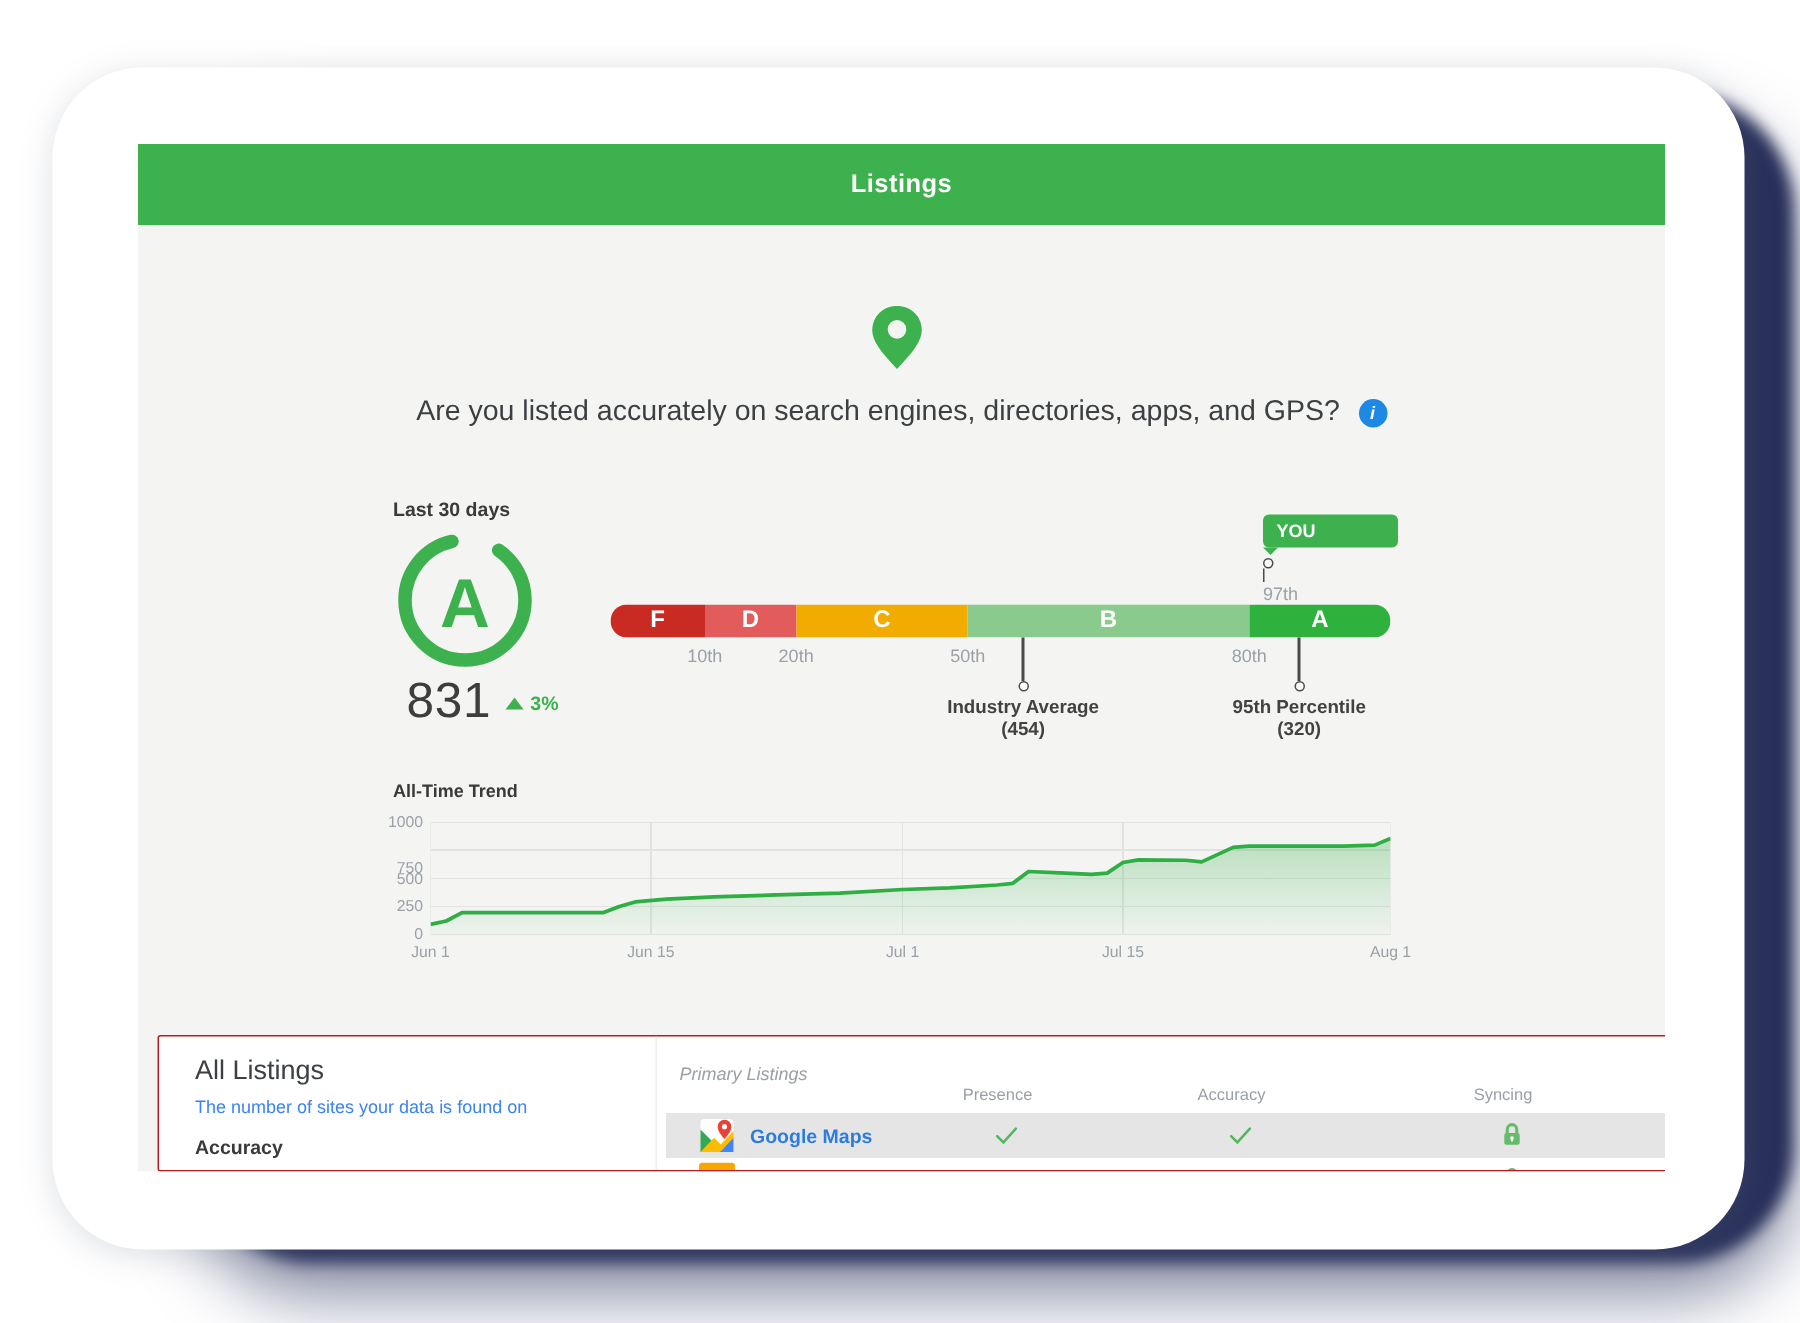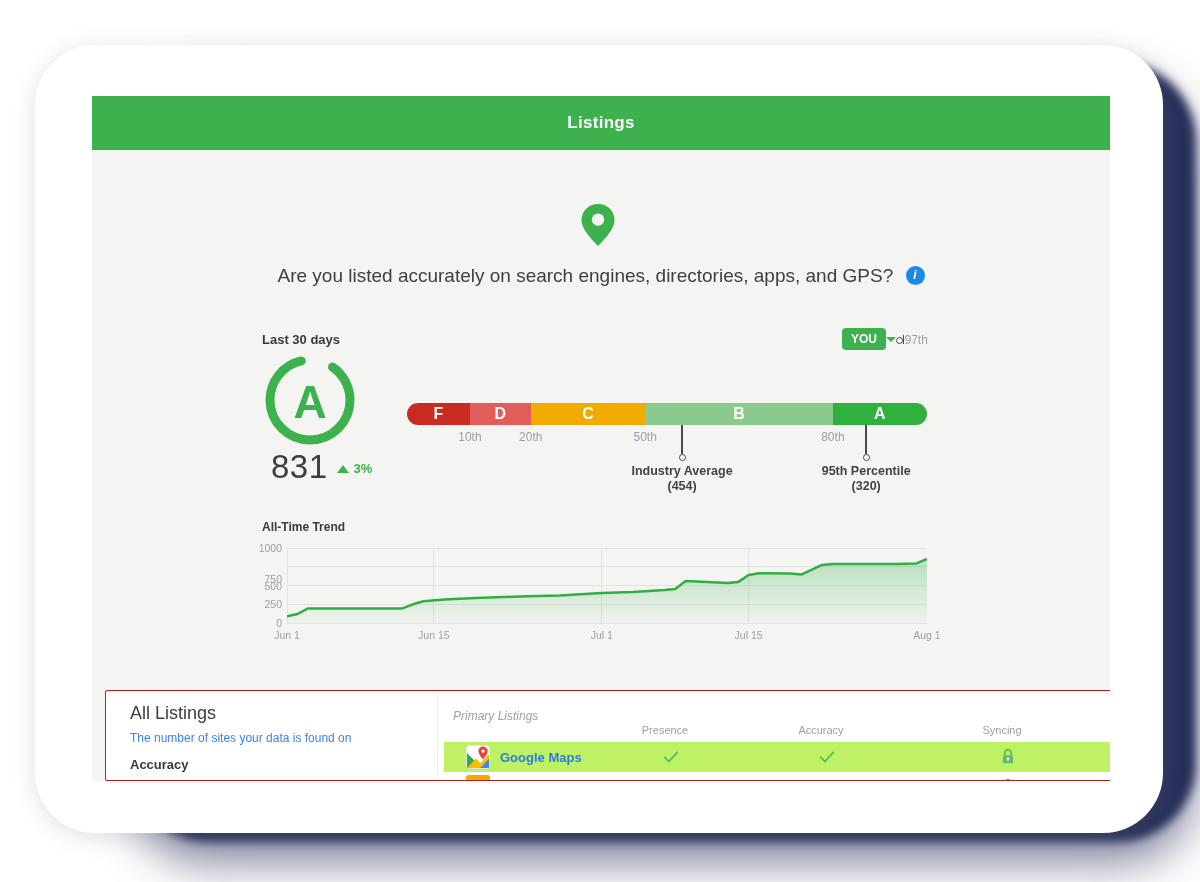--- a/index.html
+++ b/index.html
@@ -52,22 +52,22 @@
                color:#fff; font-size:16px; font-weight:bold; }
   .bar-tick { position:absolute; top:334px; transform:translateX(-50%); font-size:12px; color:#9aa0a6; }
 
   .marker { position:absolute; top:329px; width:150px; transform:translateX(-50%);
             display:flex; flex-direction:column; align-items:center;text-align:center; }
   .marker-line { width:1.5px; height:29px; background:#4a4a4a; }
   .marker-dot { width:7px; height:7px; border:1.5px solid #4a4a4a; border-radius:50%; background:#fdfdfd; }
   .marker-label, .marker-value { font-size:12.5px; font-weight:bold; color:#424242; margin-top:2px; line-height:13px; }
   .marker-label { margin-top:4px; }
 
-  .you-marker { position:absolute; top:232px; width:90px; transform:translateX(-50%);
-                display:flex; align-items:center; }
+  .you-marker { position:absolute; top:247px; width:90px; transform:translateX(-50%);
+                display:flex; flex-direction:column; }
   .you-badge { background:#3cb14d; color:#fff; font-size:12px; font-weight:bold;
                padding:4px 9px; border-radius:4px; }
   .you-caret { width:0; height:0; border-left:5px solid transparent; border-right:5px solid transparent;
                border-top:5px solid #3cb14d; }
   .you-dot { width:7px; height:7px; border:1.5px solid #4a4a4a; border-radius:50%; background:#fdfdfd; margin-top:2px; }
   .you-stem { width:1.5px; height:9px; background:#4a4a4a; }
   .you-pct { font-size:12px; color:#9aa0a6; margin-top:1px; }
 
   
   .trend-title { position:absolute; left:170px; top:424px; font-size:12px; font-weight:bold; color:#3a3a3a; }
@@ -209,21 +209,21 @@
         <div class="al-title">All Listings</div>
         <div class="al-sub">The number of sites your data is found on</div>
         <div class="al-section">Accuracy</div>
       </div>
       <div class="v-divider"></div>
       <div class="primary-listings" id="primary-listings">
         <div class="pl-title">Primary Listings</div>
       <span class="pl-col" style="left: 227px;">Presence</span>
           <span class="pl-col" style="left: 383px;">Accuracy</span>
           <span class="pl-col" style="left: 564px;">Syncing</span>
-          <div class="pl-row" style="top: 46px; background: #bef264;">
+          <div class="pl-row" style="top: 46px; background: #e5e5e5;">
             <span class="site-icon"><svg viewBox="0 0 24 24" width="24" height="24">
                 <rect x="0.5" y="0.5" width="23" height="23" rx="3" fill="#fff" stroke="#e2e2e2"></rect>
                 <polygon points="1,23 1,8 16,23" fill="#34a853"></polygon>
                 <polygon points="23,23 14,23 23,13" fill="#4285f4"></polygon>
                 <path d="M1 23 L10 13.5 L14.5 18 L23 9 L23 13.5 L14 23 Z" fill="#fbbc04"></path>
                 <path d="M17 1.5 a4.6 4.6 0 0 1 4.6 4.6 c0 3.5 -4.6 8.2 -4.6 8.2 s-4.6 -4.7 -4.6 -8.2 A4.6 4.6 0 0 1 17 1.5 Z" fill="#ea4335"></path>
                 <circle cx="17" cy="6.1" r="1.7" fill="#fff"></circle>
               </svg></span>
             <a class="site-link">Google Maps</a>
             <span class="pl-cell" style="left: 227px;"><svg viewBox="0 0 24 24" width="20" height="20">

